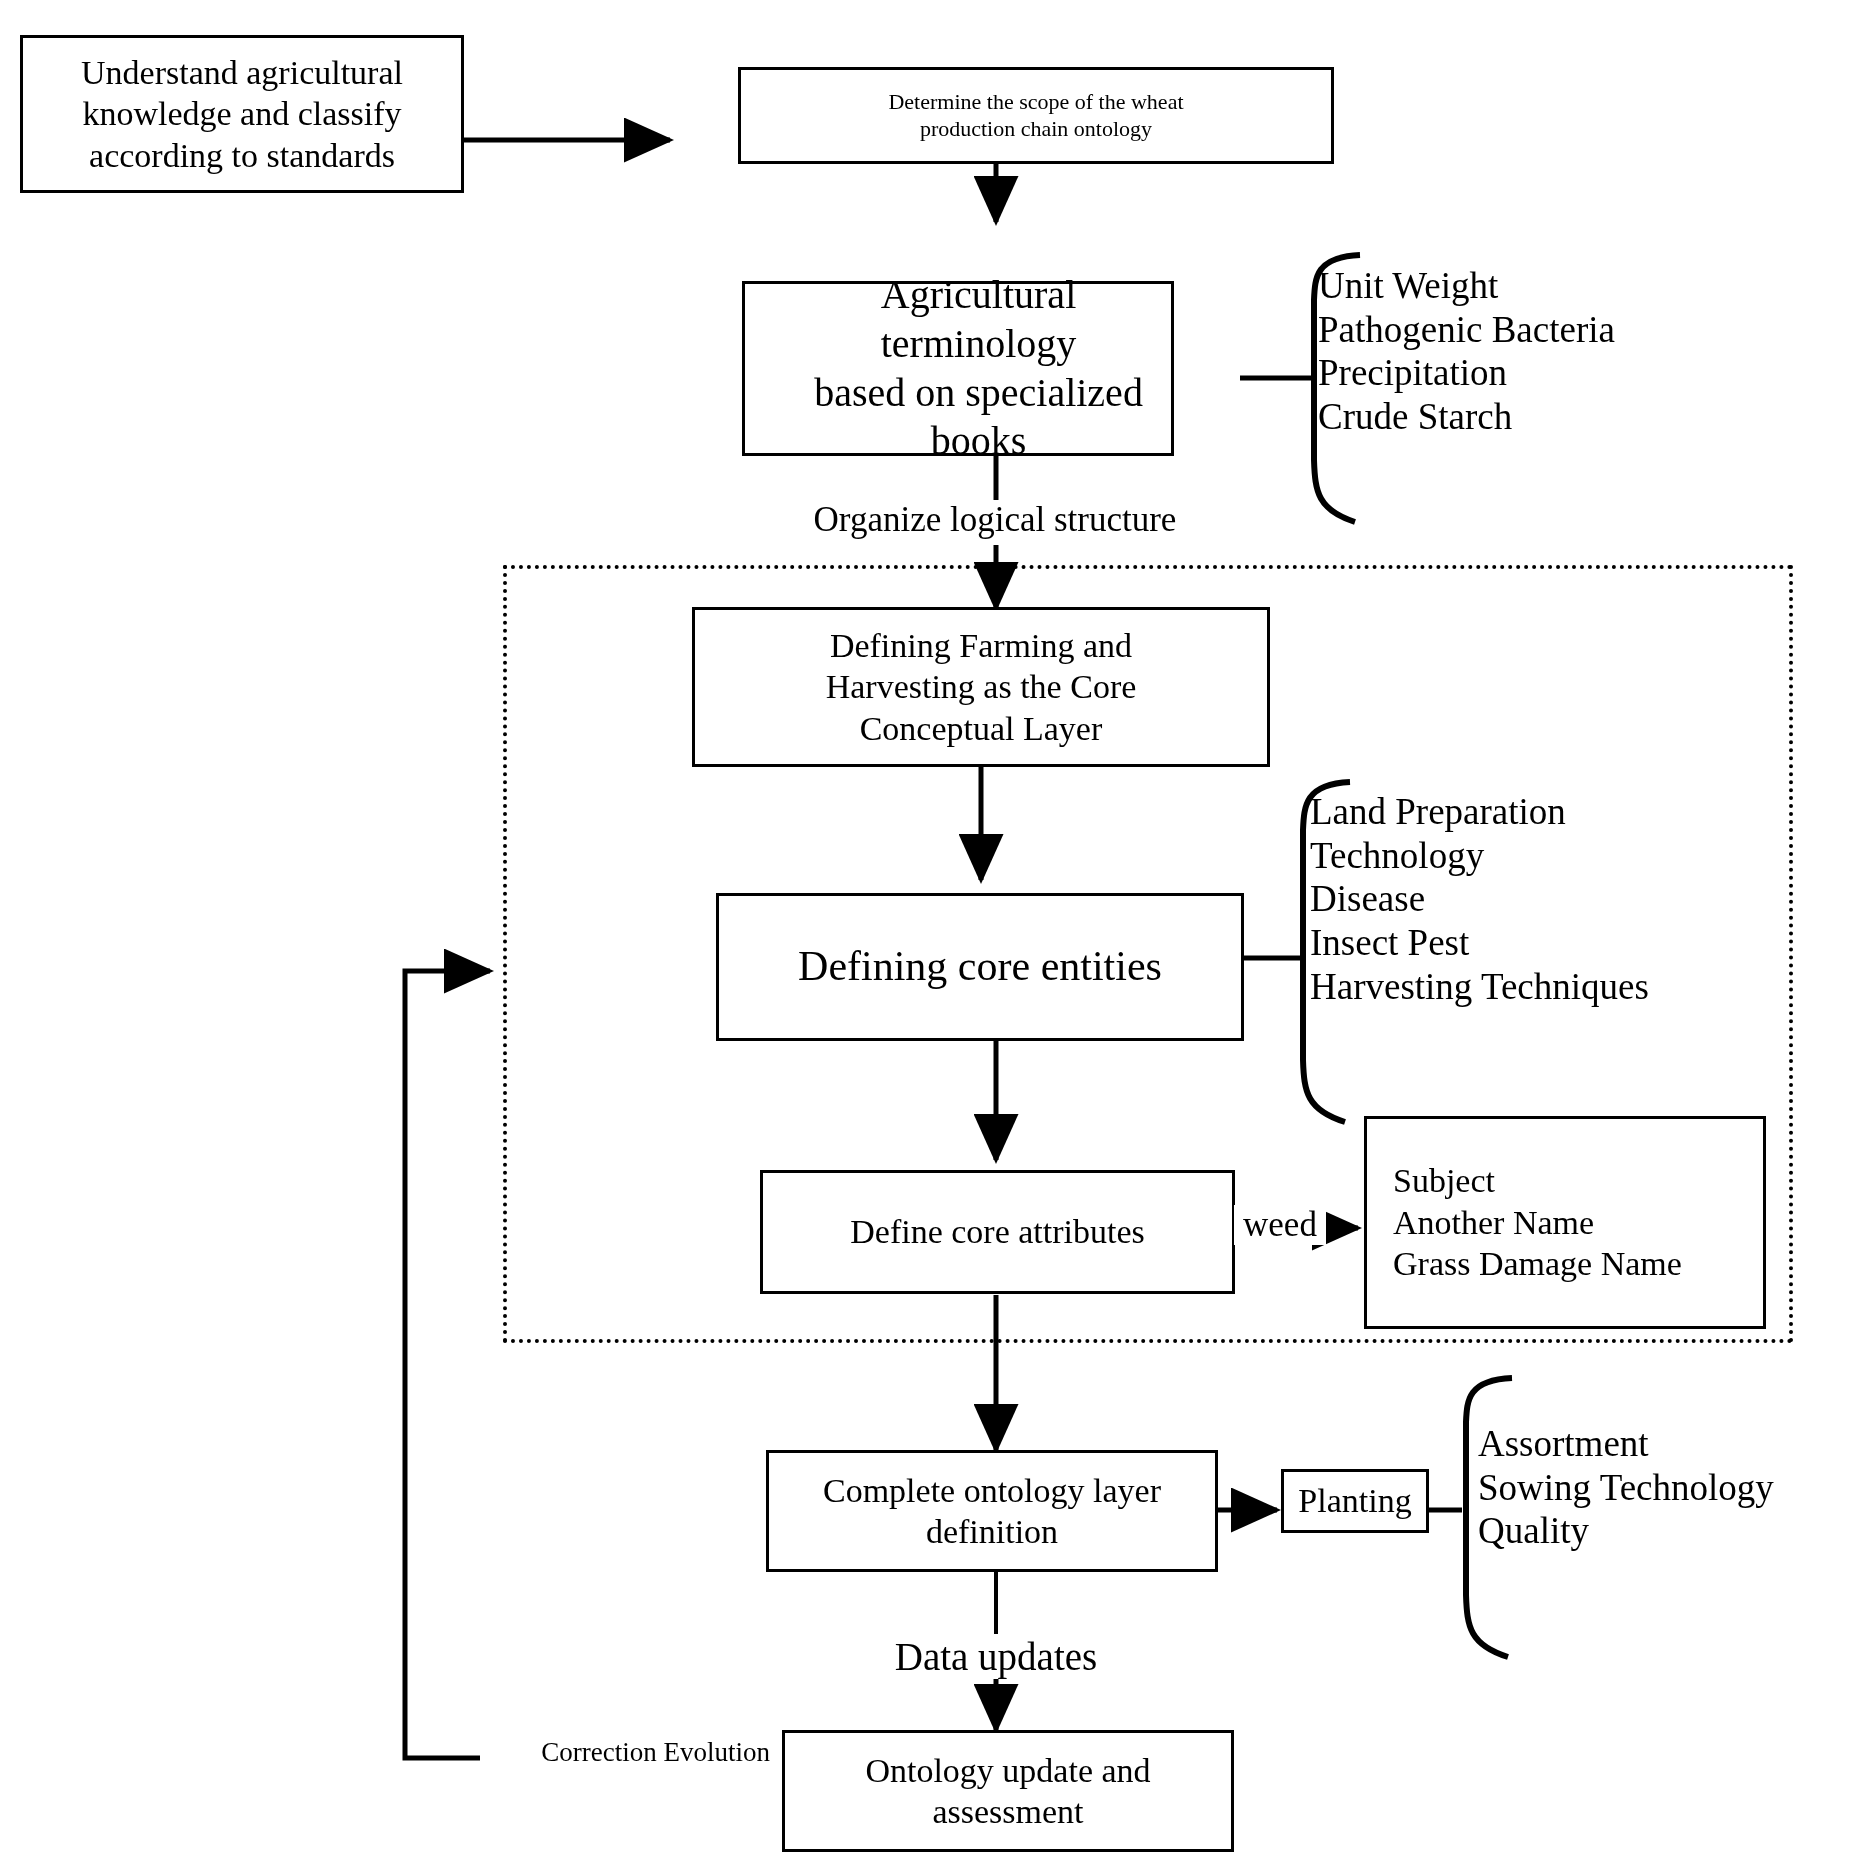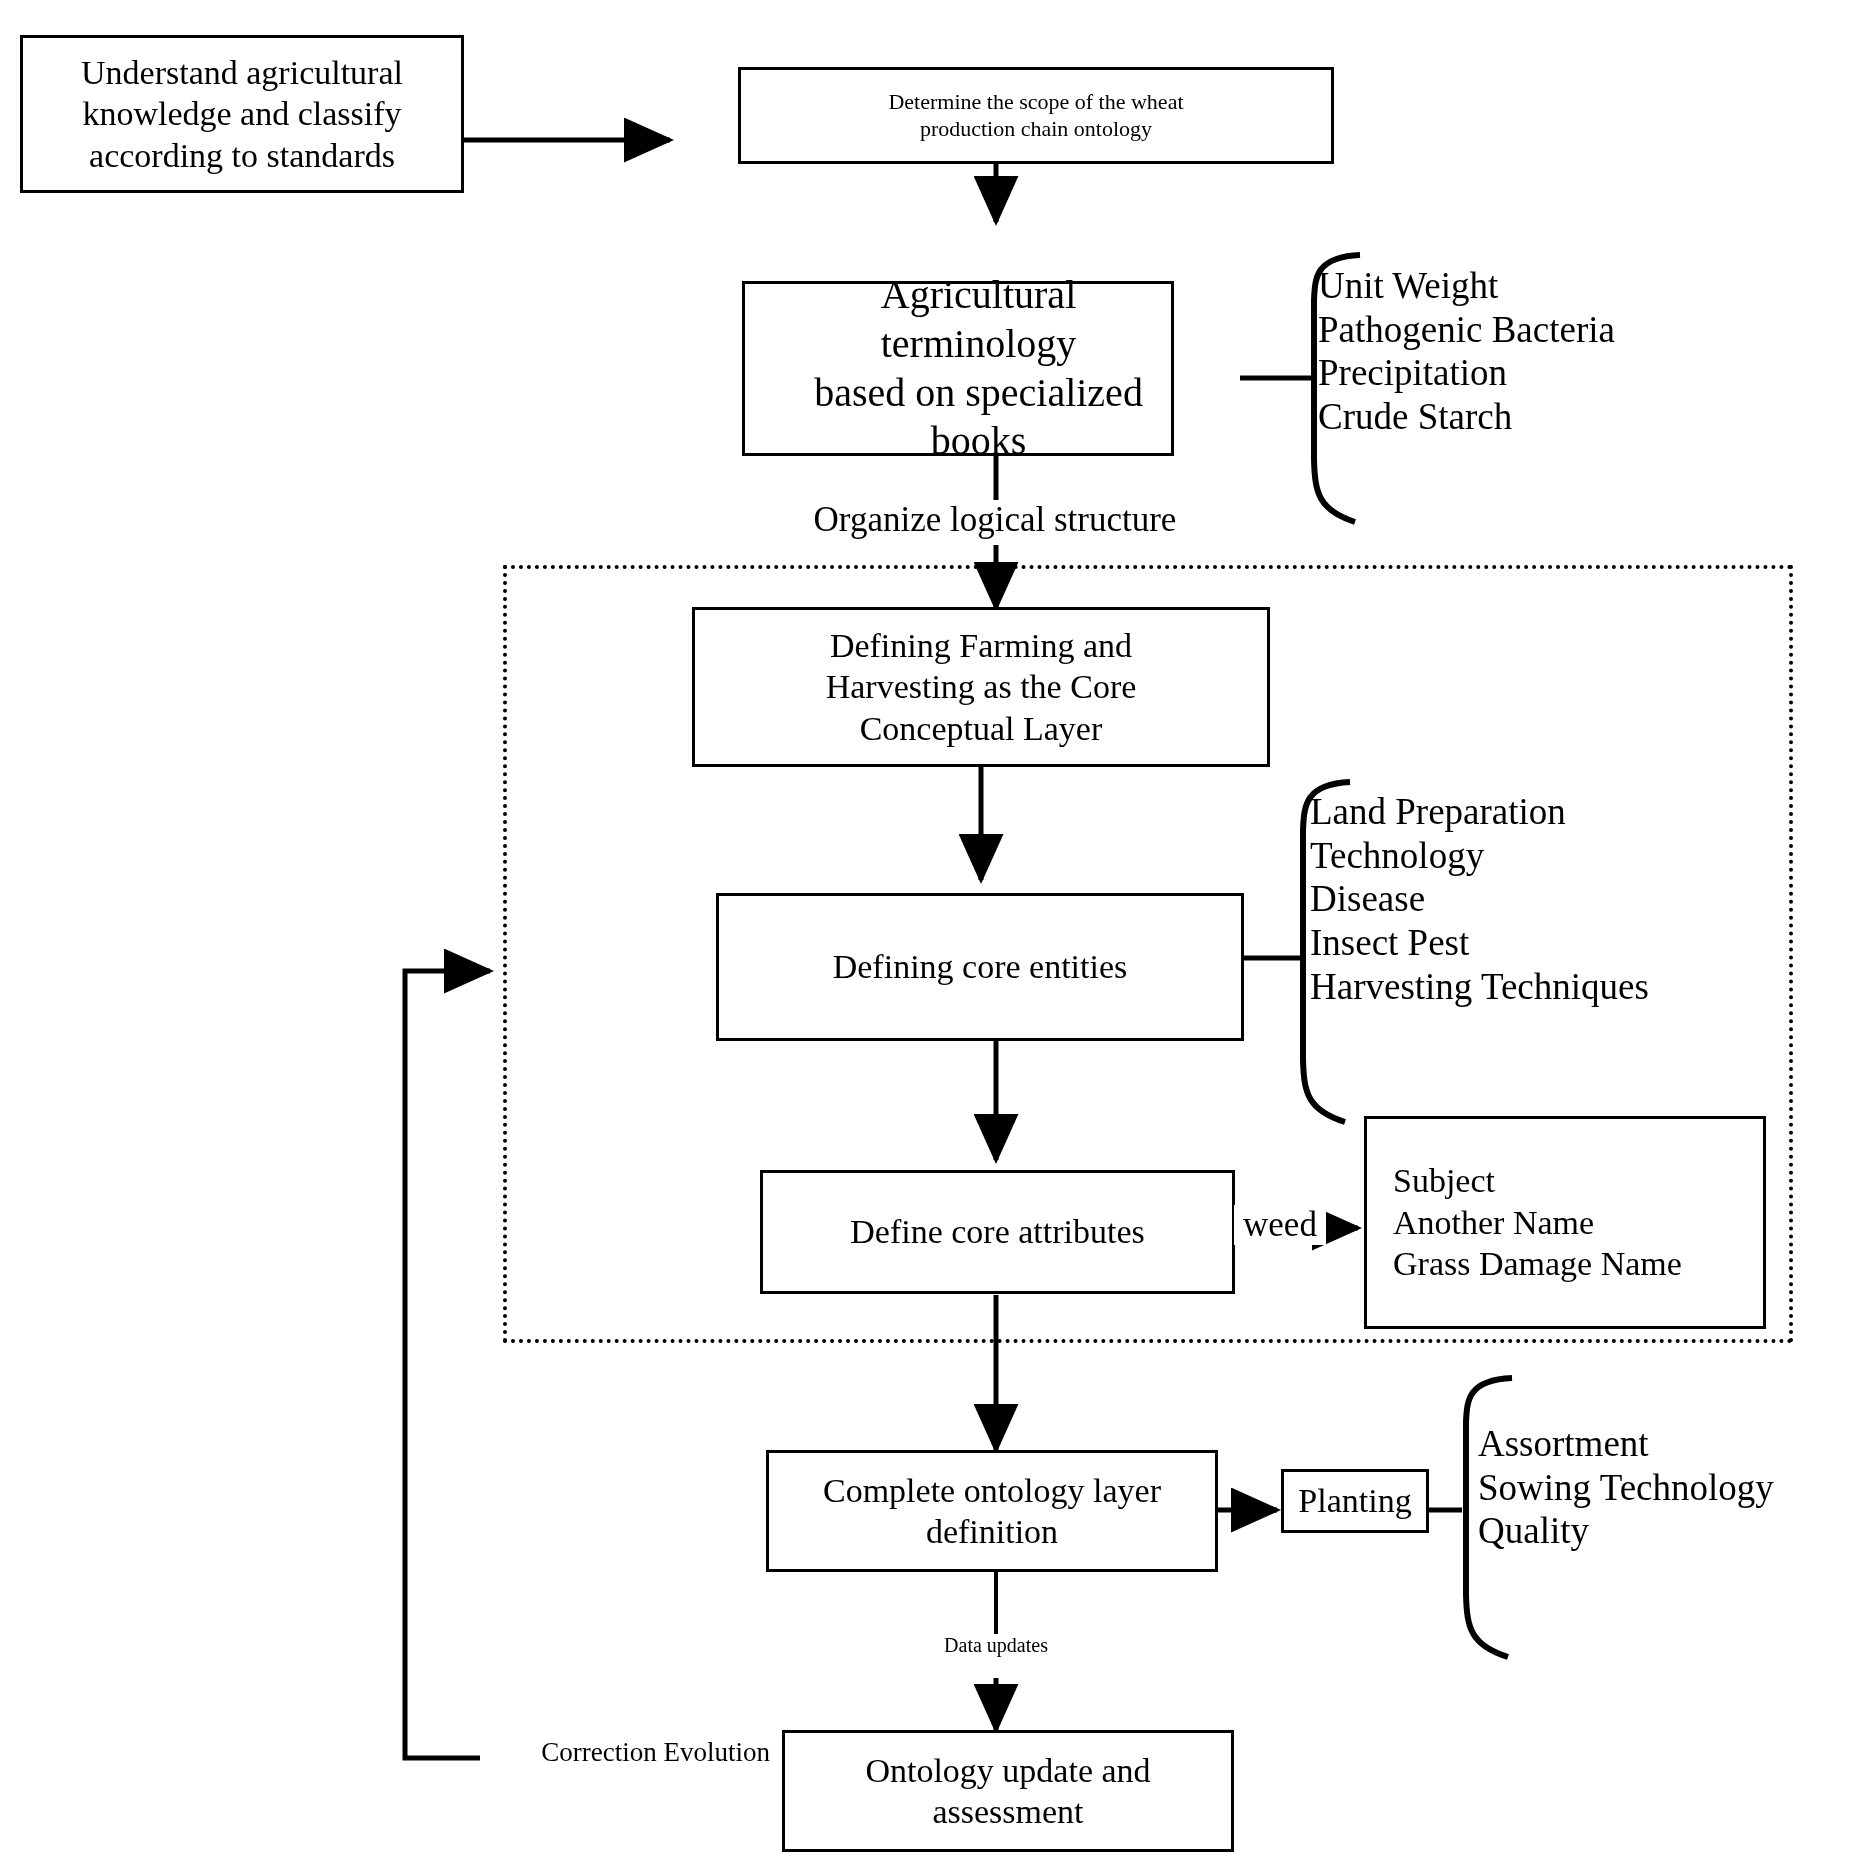--- a/index.html
+++ b/index.html
@@ -117,21 +117,21 @@
   </div>
 
   <div class="node" style="left:692px; top:607px; width:578px; height:160px; font-size:34px;">
     <span>
       <span>Defining Farming and</span>
       <span>Harvesting as the Core</span>
       <span>Conceptual Layer</span>
     </span>
   </div>
 
-  <div class="node" style="left:716px; top:893px; width:528px; height:148px; font-size:34px;">
+  <div class="node" style="left:716px; top:893px; width:528px; height:148px; font-size:42px;">
     <span>
       <span>Defining core entities</span>
     </span>
   </div>
 
   <div class="node" style="left:760px; top:1170px; width:475px; height:124px; font-size:34px;">
     <span>
       <span>Define core attributes</span>
     </span>
   </div>
@@ -182,17 +182,17 @@
   <div class="listblk" style="left:1478px; top:1422px; font-size:37px;">
     <div>Assortment</div>
     <div>Sowing Technology</div>
     <div>Quality</div>
   </div>
 
   <div class="label" style="left:770px; top:500px; width:450px; font-size:35px;">Organize logical structure</div>
 
   <div class="label" style="left:1234px; top:1205px; width:92px; font-size:35px;">weed</div>
 
-  <div class="label" style="left:866px; top:1634px; width:260px; font-size:20px;">Data updates</div>
+  <div class="label" style="left:866px; top:1634px; width:260px; font-size:39px;">Data updates</div>
 
   <div class="label" style="left:480px; top:1737px; width:290px; font-size:27px; text-align:right;">Correction Evolution</div>
 
 </div>
 
 </body></html>

